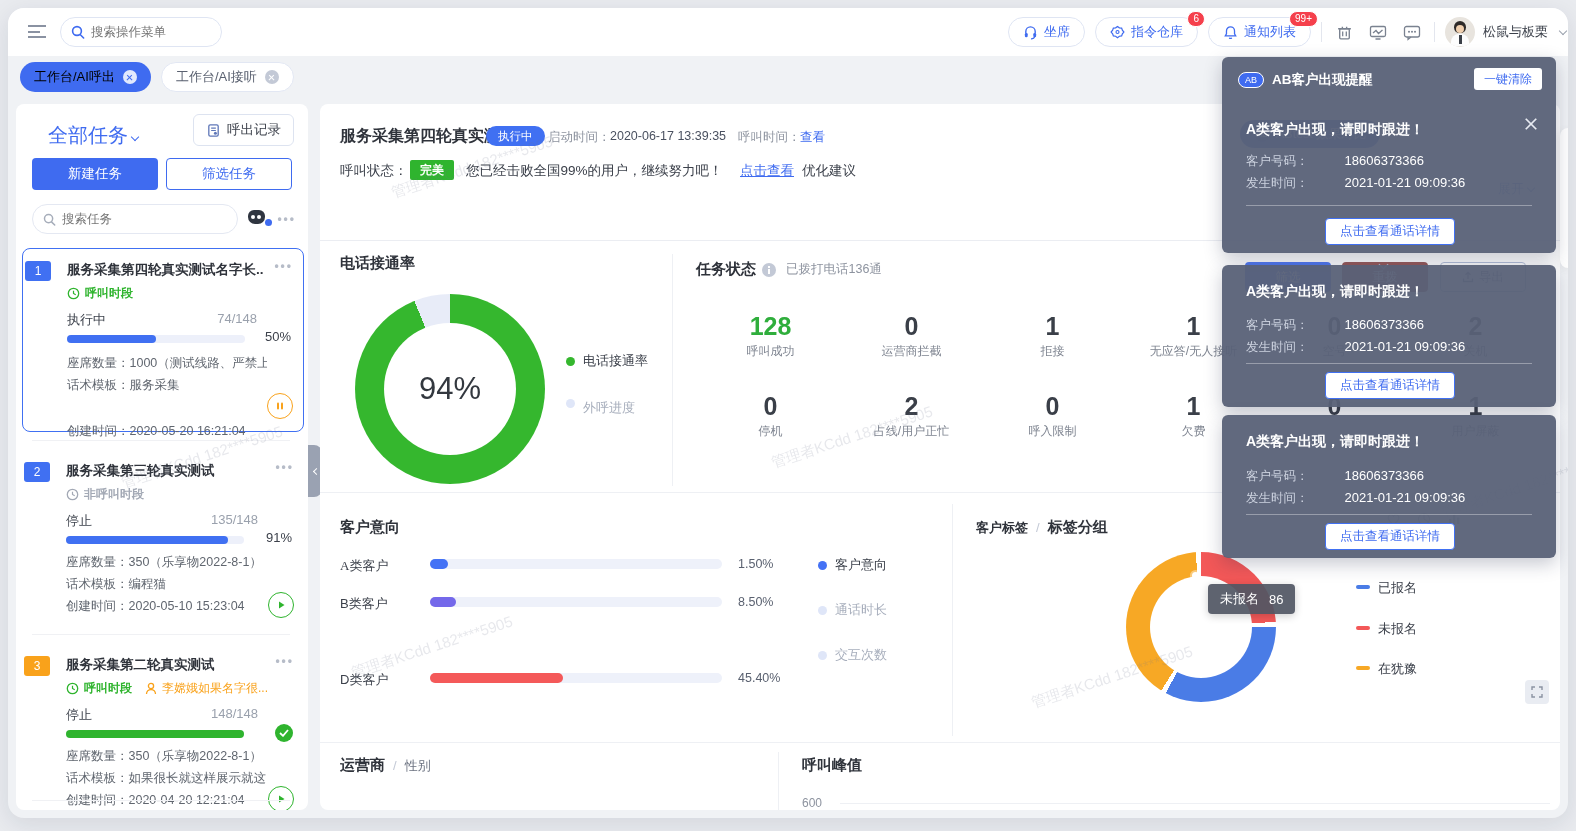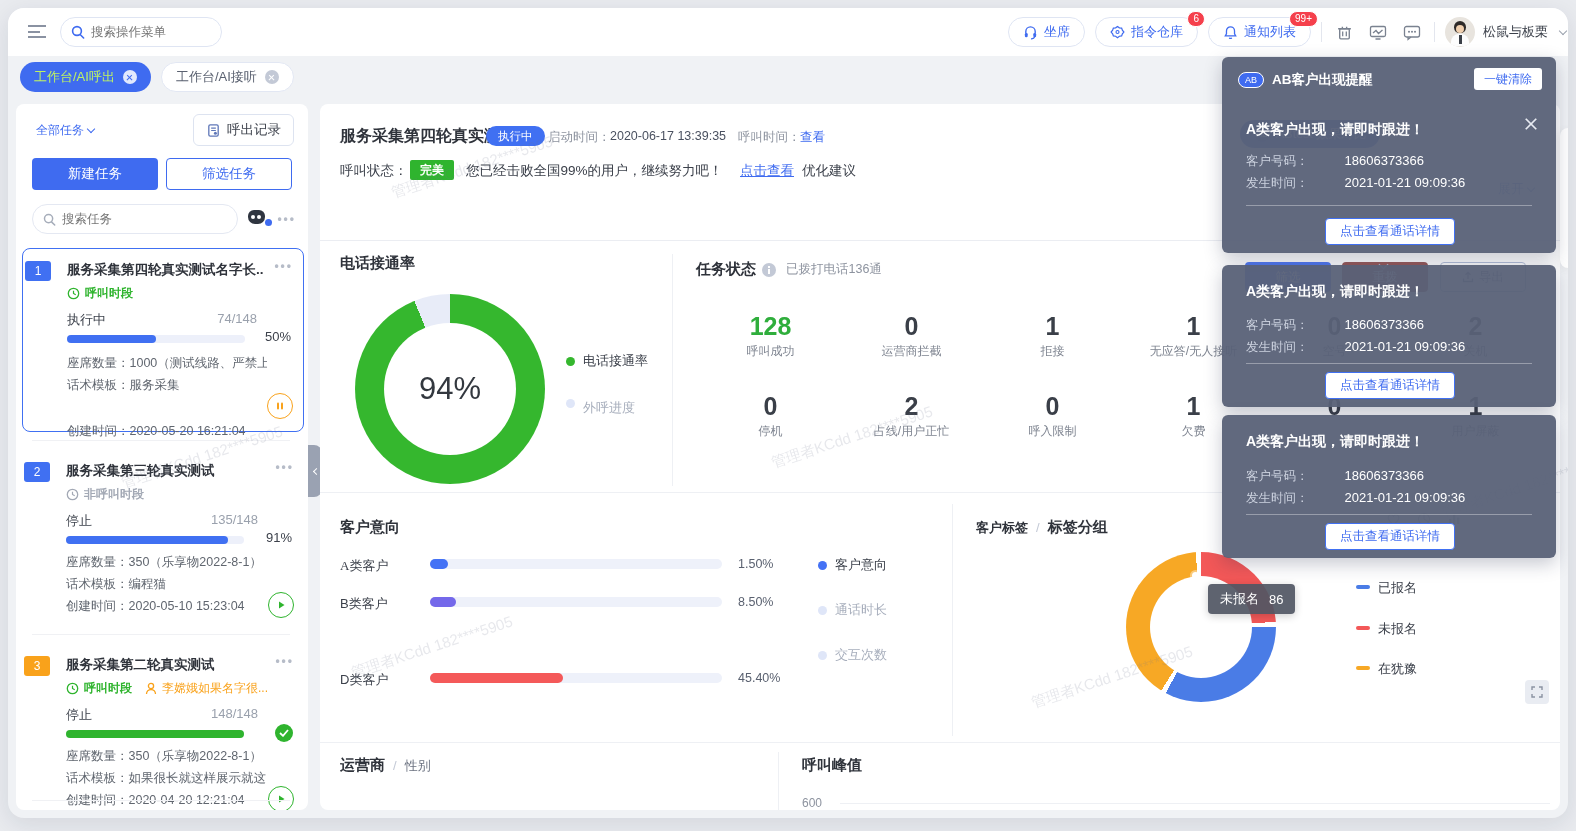--- a/index.html
+++ b/index.html
@@ -7,21 +7,21 @@
   body { font-family:"Liberation Sans","DejaVu Sans",sans-serif; background:#e9ebef; position:relative; overflow:hidden; color:#30343c; }
   .abs { position:absolute; }
   .window { position:absolute; left:8px; top:8px; width:1560px; height:810px; background:#f0f2f5; border-radius:16px; box-shadow:0 6px 24px rgba(20,30,60,.10); overflow:hidden; }
   .topbar { position:absolute; left:0; top:0; width:100%; height:48px; background:#fff; }
   .pill { display:flex; align-items:center; gap:6px; border:1px solid #dfe5f3; border-radius:16px; background:#fff; height:30px; padding:0 14px; font-size:13px; color:#4a5160; cursor:pointer; }
   .pill.blue { color:#3f6bf0; }
   .badge { position:absolute; top:-7px; right:-8px; background:#f5404c; color:#fff; font-size:10px; line-height:14px; border-radius:8px; padding:0 5px; border:1px solid #fff; }
   .icon-btn { width:24px; height:24px; display:flex; align-items:center; justify-content:center; color:#8a92a2; cursor:pointer; }
   .vdiv { width:1px; height:20px; background:#e3e6ee; }
   .navtab { display:inline-flex; align-items:center; gap:8px; height:30px; padding:0 14px; border-radius:16px; font-size:13px; cursor:pointer; }
-  .navtab.active { background:#3f6bf0; color:#bef264; }
+  .navtab.active { background:#3f6bf0; color:#000000; }
   .navtab.idle { background:#fff; color:#5a6170; border:1px solid #e2e7f3; }
   .xdot { width:14px; height:14px; border-radius:50%; position:relative; display:inline-block; }
   .xdot.w { background:rgba(255,255,255,.85); }
   .xdot.g { background:#c3c9d6; }
   .xdot::before,.xdot::after { content:""; position:absolute; left:3.5px; top:6.5px; width:7px; height:1.4px; background:#3f6bf0; }
   .xdot.g::before,.xdot.g::after { background:#fff; }
   .xdot::before { transform:rotate(45deg); } .xdot::after { transform:rotate(-45deg); }
   .card { background:#fff; border-radius:8px; position:absolute; }
   .chev { display:inline-block; width:6px; height:6px; border-right:1.6px solid currentColor; border-bottom:1.6px solid currentColor; transform:rotate(45deg); margin-left:4px; vertical-align:2px; }
   .btn-primary { background:#3f6bf0; color:#fff; border-radius:4px; font-size:13.5px; display:flex; align-items:center; justify-content:center; cursor:pointer; }
@@ -144,21 +144,21 @@
       <span>工作台/AI呼出</span>
       <span class="xdot w"></span>
     </div>
     <div class="navtab idle">
       <span>工作台/AI接听</span>
       <span class="xdot g"></span>
     </div>
   </div>
 
   <div class="card" style="left:8px;top:96px;width:292px;height:706px;overflow:hidden;">
-    <div class="abs" style="left:20px;top:18px;font-size:12px;color:#3f6bf0;cursor:pointer;">
+    <div class="abs" style="left:32px;top:18px;font-size:20px;color:#3f6bf0;cursor:pointer;">
       <span>全部任务</span><span class="chev" style="margin-top:-2px;"></span>
     </div>
     <div class="abs" style="right:14px;top:10px;height:32px;border:1px solid #dde3f0;border-radius:6px;display:flex;align-items:center;gap:6px;padding:0 12px;font-size:13.5px;color:#3c414b;cursor:pointer;">
       <svg width="15" height="15" viewBox="0 0 16 16">
           <rect x="3" y="2" width="10" height="12" rx="1.5" fill="none" stroke="#5f77b8" stroke-width="1.4"></rect>
           <line x1="5.5" y1="5.5" x2="10.5" y2="5.5" stroke="#5f77b8" stroke-width="1.2"></line>
           <line x1="5.5" y1="8" x2="10.5" y2="8" stroke="#5f77b8" stroke-width="1.2"></line>
           <circle cx="10" cy="11" r="1.6" fill="#5f77b8"></circle>
         </svg>
       <span>呼出记录</span>

